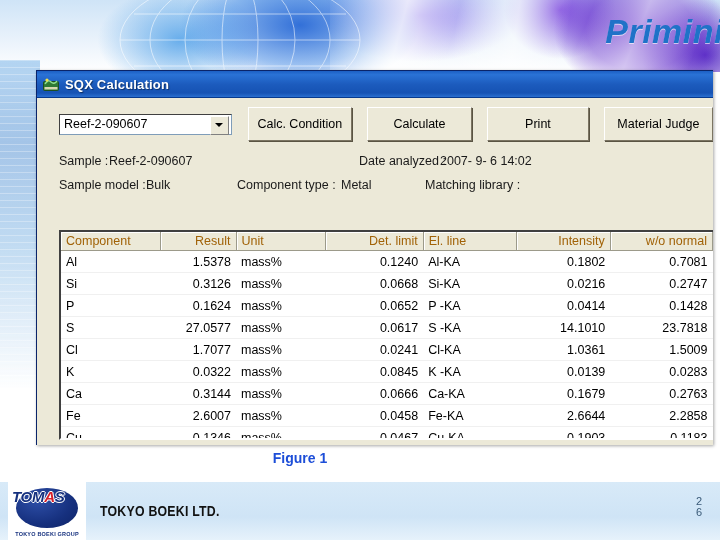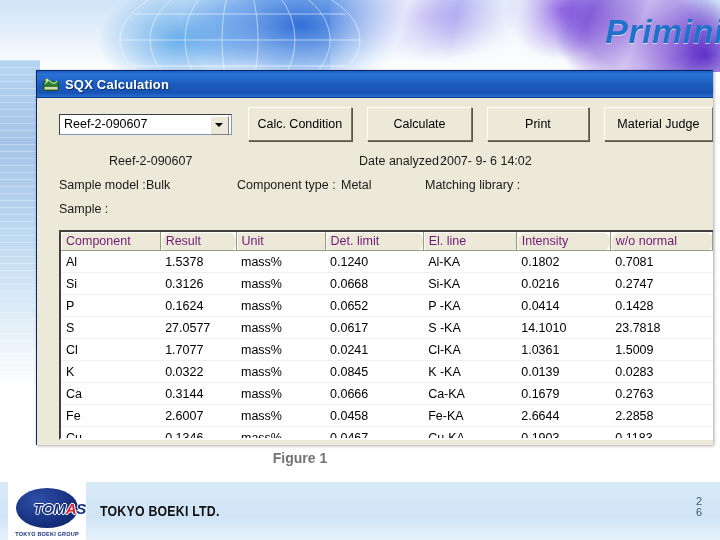--- a/index.html
+++ b/index.html
@@ -217,42 +217,42 @@
   table.grid thead th {
     background: #ece9d8;
     border-right: 1px solid #9c9a8a;
     border-bottom: 1px solid #9c9a8a;
     box-shadow: inset 1px 1px 0 #ffffff;
     font-weight: normal;
     font-size: 12.5px;
     height: 18px;
     padding: 0 5px;
     white-space: nowrap;
-    color: #701a75;
-  }
-  table.grid th.num, table.grid td.num { text-align: left; border-radius: 8px; }
+    color: #a16207;
+  }
+  table.grid th.num, table.grid td.num { text-align: right; }
   table.grid th.txt, table.grid td.txt { text-align: left; }
   table.grid tbody td {
     height: 21px;
     padding: 0 5px;
     border-bottom: 1px solid #f0f0f0;
     white-space: nowrap;
     background: #ffffff;
   }
   td.comp { padding-left: 18px; }
 
   
   #figure-caption {
     position: absolute;
     left: 0; top: 450px;
     width: 600px;
     text-align: center;
     font-size: 14px;
     font-weight: bold;
-    color: #737373;
+    color: #1d4ed8;
   }
 
   
   #footer {
     position: absolute;
     left: 0; top: 482px;
     width: 720px; height: 58px;
     background: linear-gradient(180deg, #d8eaf8 0%, #cfe4f6 60%, #e6f2fb 100%);
   }
   #footer-logo {
@@ -272,25 +272,24 @@
   }
   #footer-logo .wordmark {
     font-size: 15px;
     font-weight: bold;
     font-style: italic;
     letter-spacing: -0.3px;
     color: #15307e;
     position: absolute;
     left: 4px; top: 12px;
     width: 74px;
-    text-align: right;
+    text-align: left;
     white-space: nowrap;
     text-shadow:
       -1px 0 #fff, 1px 0 #fff, 0 -1px #fff, 0 1px #fff;
-    margin-top: 12px;
   }
   #footer-logo .wordmark .accent { color: #d6222c; }
   #footer-logo .sub {
     position: absolute;
     left: 0; bottom: 3px;
     width: 78px;
     text-align: center;
     font-size: 5.5px;
     font-weight: bold;
     color: #15307e;
@@ -369,21 +368,21 @@
               <i></i>
             </span>
         </div>
         <div class="tb-btn" id="btn-calc-condition">Calc. Condition</div>
         <div class="tb-btn" id="btn-calculate">Calculate</div>
         <div class="tb-btn" id="btn-print">Print</div>
         <div class="tb-btn" id="btn-material-judge">Material Judge</div>
       </div>
 
       <div class="info-row" id="info-1">
-        <span class="info-cell" style="left:22px;margin-top:48px;">Sample :</span>
+        <span class="info-cell" style="left:22px;">Sample :</span>
         <span class="info-cell" style="left:72px;">Reef-2-090607</span>
         <span class="info-cell" style="left:322px;">Date analyzed :</span>
         <span class="info-cell" style="left:403px;">2007- 9- 6 14:02</span>
       </div>
 
       <div class="info-row" id="info-2">
         <span class="info-cell" style="left:22px;">Sample model :</span>
         <span class="info-cell" style="left:109px;">Bulk</span>
         <span class="info-cell" style="left:200px;">Component type :</span>
         <span class="info-cell" style="left:304px;">Metal</span>

